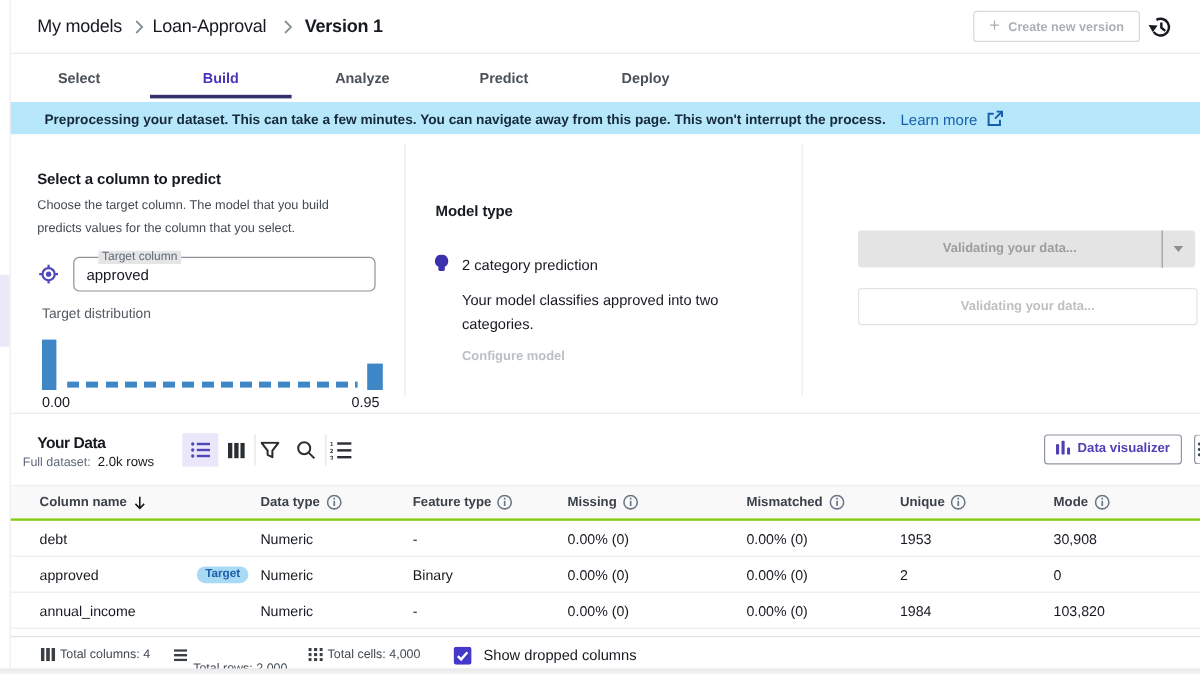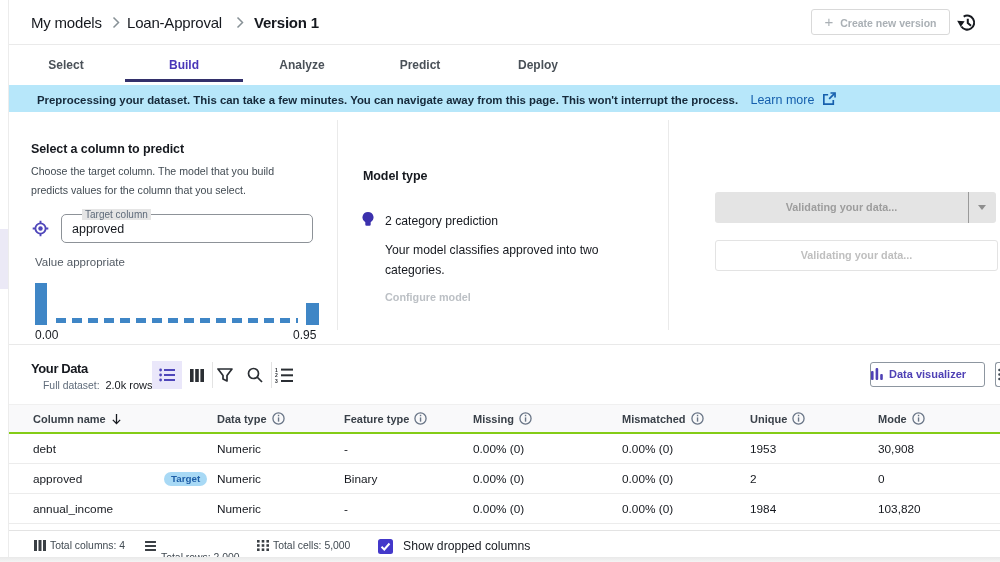--- a/index.html
+++ b/index.html
@@ -50,24 +50,24 @@
 
 .valbtn { position:absolute; left:706px; height:31px; border-radius:3px; font-size:10.8px; font-weight:bold; text-align:center; }
 #valbtn1 { top:80px; width:281px; background:#e4e4e4; color:#9d9d9d; line-height:31px; padding-right:28px; }
 #valbtn1 .sep { position:absolute; right:27px; top:0; bottom:0; width:1px; background:#9a9a9a; }
 #valbtn1 .caret { position:absolute; right:10px; top:13px; width:0; height:0; border-left:4.5px solid transparent; border-right:4.5px solid transparent; border-top:5.5px solid #8e8e8e; }
 #valbtn2 { top:128px; width:283px; background:#fff; border:1px solid #e3e3e3; color:#bfbfbf; line-height:29px; }
 
 
 #toolbar { left:9px; top:345px; width:991px; height:59px; background:#fff; }
 #loantitle { position:absolute; left:22px; top:16px; font-size:13px; font-weight:bold; color:#16191f; letter-spacing:-0.4px; }
-#loansub { position:absolute; left:34px; top:34px; font-size:10.4px; color:#5f6b7a; }
+#loansub { position:absolute; left:10px; top:34px; font-size:10.4px; color:#5f6b7a; }
 #loansub b { color:#16191f; font-weight:normal; font-size:11px; }
 .icbox { position:absolute; top:16px; width:30px; height:28px; display:flex; align-items:center; justify-content:center; }
-#btn-dv { position:absolute; left:861px; top:17px; width:115px; height:25px; border:1px solid #8d96a0; border-radius:3px; background:#fff; color:#4f41b5; font-weight:bold; font-size:11px; line-height:23px; text-align:left; }
+#btn-dv { position:absolute; left:861px; top:17px; width:115px; height:25px; border:1px solid #8d96a0; border-radius:3px; background:#fff; color:#4f41b5; font-weight:bold; font-size:11px; line-height:23px; text-align:center; }
 
 
 #tbl { left:9px; top:404px; width:991px; }
 .trow { position:relative; width:991px; display:grid; grid-template-columns:184px 127px 129px 149px 128px 128px 1fr; }
 .trow > div { padding-left:24px; display:flex; align-items:center; font-size:11.8px; color:#16191f; }
 #thead { height:30px; background:#f9f9fa; border-top:1px solid #f0f0f0; border-bottom:2px solid #84cc16; }
 #thead > div { font-weight:bold; font-size:11px; color:#3a4149; gap:5px; }
 .drow { height:30px; border-bottom:1px solid #ececec; }
 .chip { position:absolute; left:155px; top:7.5px; background:#a8d9f5; color:#1f5fa8; font-size:9.8px; font-weight:bold; border-radius:8px; padding:1.5px 7px; }
 
@@ -132,21 +132,21 @@
       <g stroke="#4f46ba" stroke-width="2.2" fill="none">
         <circle cx="10" cy="10" r="6"></circle>
         <path d="M10 0.8 L10 3.6 M10 16.4 L10 19.2 M0.8 10 L3.6 10 M16.4 10 L19.2 10"></path>
       </g>
       <circle cx="10" cy="10" r="2.6" fill="#4f46ba"></circle>
     </svg>
     <div id="combo">
       <span class="lbl">Target column</span>
       <span class="val">approved</span>
     </div>
-    <div class="para abs" style="left:26px; top:141px; font-size:11.5px; color:#525a63;">Value appropriate</div>
+    <div class="para abs" style="left:26px; top:141px; font-size:11.5px; color:#525a63;">Target distribution</div>
     <div id="chart">
       <div class="bar" style="left:0px; height:42px;"></div>
       <div class="bar" style="left:271px; height:22px; width:13px;"></div>
       <div id="dash"></div>
     </div>
     <div class="axlab abs" style="left:26px;">0.00</div>
     <div class="axlab abs" style="left:284px;">0.95</div>
 
     <h2 class="abs" style="left:354px; top:30px;margin-top:27px;">Model type</h2>
     <svg class="abs" style="left:353px; top:100px;" width="12" height="16" viewBox="0 0 12 16">
@@ -318,21 +318,21 @@
           <rect x="4.7" y="0" width="2.6" height="2.6"></rect>
           <rect x="9.4" y="0" width="2.6" height="2.6"></rect>
           <rect x="0" y="4.2" width="2.6" height="2.6"></rect>
           <rect x="4.7" y="4.2" width="2.6" height="2.6"></rect>
           <rect x="9.4" y="4.2" width="2.6" height="2.6"></rect>
           <rect x="0" y="8.4" width="2.6" height="2.6"></rect>
           <rect x="4.7" y="8.4" width="2.6" height="2.6"></rect>
           <rect x="9.4" y="8.4" width="2.6" height="2.6"></rect>
         </g>
       </svg>
-    <span class="ftxt abs" style="left:264px; top:9px;">Total cells: 5,000</span>
+    <span class="ftxt abs" style="left:264px; top:9px;">Total cells: 4,000</span>
     <svg class="abs" style="left:369px; top:8px;" width="15" height="15" viewBox="0 0 15 15">
         <rect width="15" height="15" rx="2.5" fill="#4338ca"></rect>
         <path d="M3.5 7.8 L6.3 10.5 L11.5 4.5" stroke="#fff" stroke-width="2" fill="none"></path>
       </svg>
     <span id="showdrop" class="abs" style="left:394px; top:8px;">Show dropped columns</span>
   </div>
   <div id="footgray" class="abs"></div>
 </div>
 
 </body></html>

